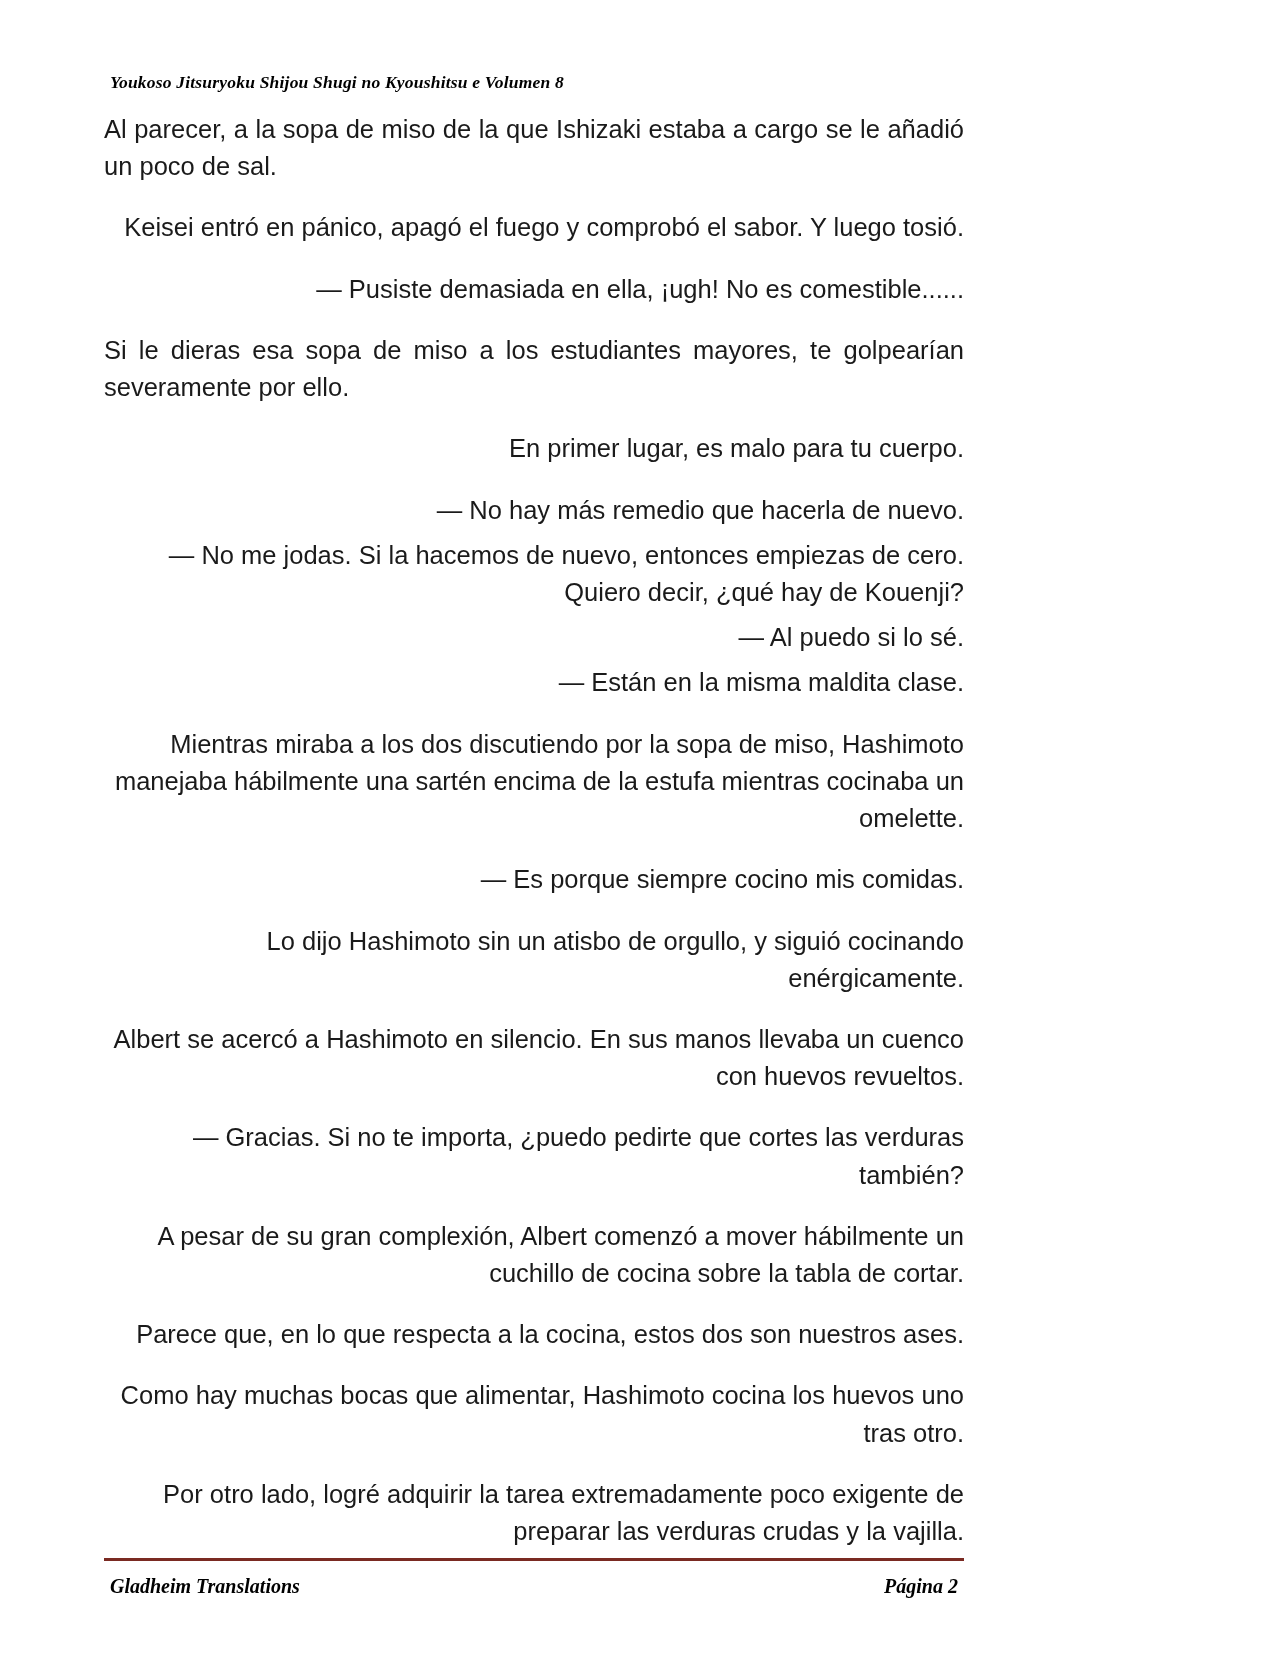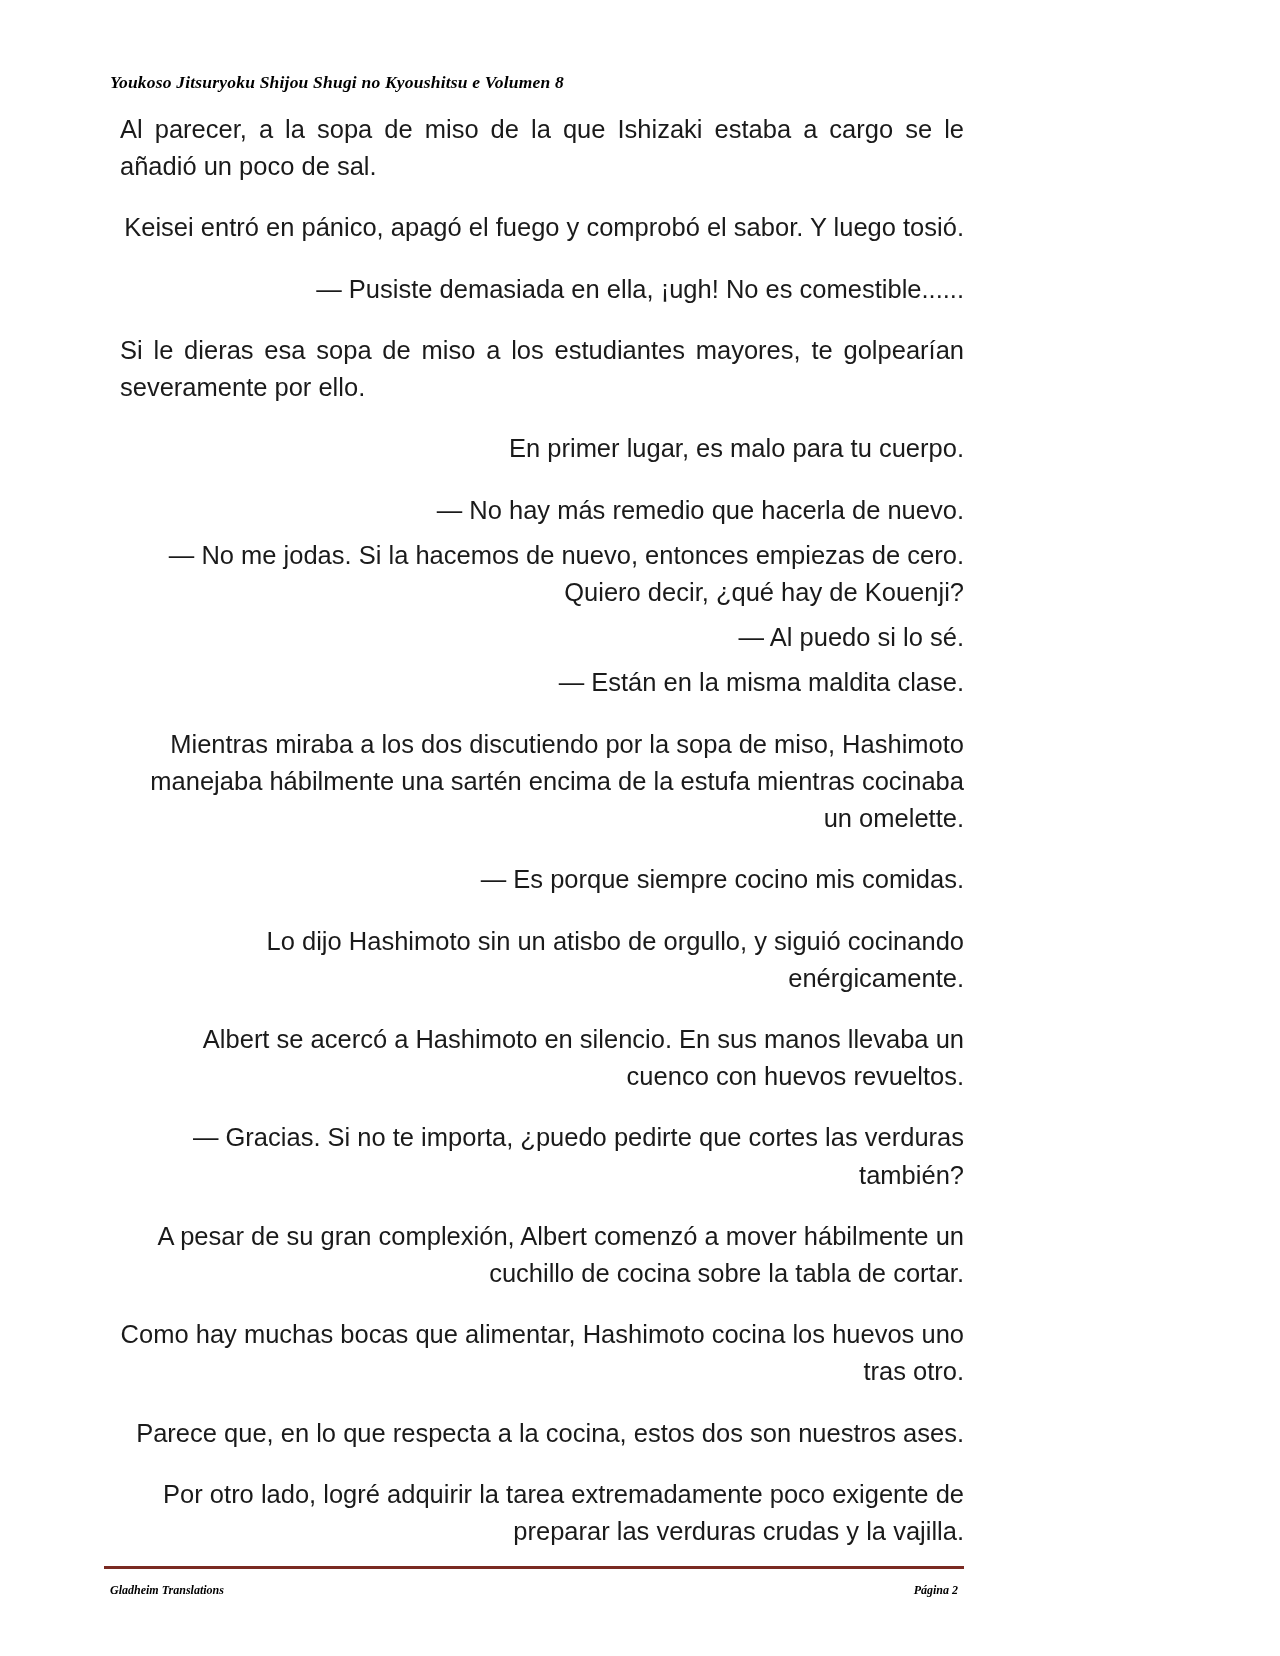--- a/index.html
+++ b/index.html
@@ -32,21 +32,21 @@
     padding-left: 6px;
     margin-bottom: 18px;
     white-space: nowrap;
   }
   .content {
     font-size: 25.5px;
     line-height: 1.46;
     color: #1a1a1a;
   }
   p.para {
-    margin: 0 0 24px 16px;
+    margin: 0 0 24px 0;
     text-align: justify;
     text-justify: inter-word;
   }
   p.para.nojust {
     text-align: right;
   }
   ul.dlg {
     list-style: none;
     margin: 0 0 24px 0;
     padding: 0 0 0 40px;
@@ -69,21 +69,21 @@
     margin: 0 0 14px 0;
     width: 100%;
   }
   .footer {
     display: flex;
     justify-content: space-between;
     align-items: flex-start;
     font-family: "Liberation Serif", serif;
     font-style: italic;
     font-weight: bold;
-    font-size: 12px;
+    font-size: 20px;
     padding: 0 6px;
   }
 </style>
 </head>
 <body>
 
 <div class="page">
 
   <div class="header">Youkoso Jitsuryoku Shijou Shugi no Kyoushitsu e Volumen 8</div>
 
@@ -117,23 +117,23 @@
     <p class="para nojust">Lo dijo Hashimoto sin un atisbo de orgullo, y siguió cocinando enérgicamente.</p>
 
     <p class="para nojust">Albert se acercó a Hashimoto en silencio. En sus manos llevaba un cuenco con huevos revueltos.</p>
 
     <ul class="dlg">
       <li>— Gracias. Si no te importa, ¿puedo pedirte que cortes las verduras también?</li>
     </ul>
 
     <p class="para nojust">A pesar de su gran complexión, Albert comenzó a mover hábilmente un cuchillo de cocina sobre la tabla de cortar.</p>
 
+    <p class="para nojust">Parece que, en lo que respecta a la cocina, estos dos son nuestros ases.</p>
+
     <p class="para nojust">Como hay muchas bocas que alimentar, Hashimoto cocina los huevos uno tras otro.</p>
-
-    <p class="para nojust">Parece que, en lo que respecta a la cocina, estos dos son nuestros ases.</p>
 
     <p class="para nojust">Por otro lado, logré adquirir la tarea extremadamente poco exigente de preparar las verduras crudas y la vajilla.</p>
 
   </div>
 
   <div class="footer-wrap">
     <hr class="footer-rule" style="border-top-color: rgb(122, 42, 34);">
     <div class="footer">
       <span>Gladheim Translations</span>
       <span>Página 2</span>

